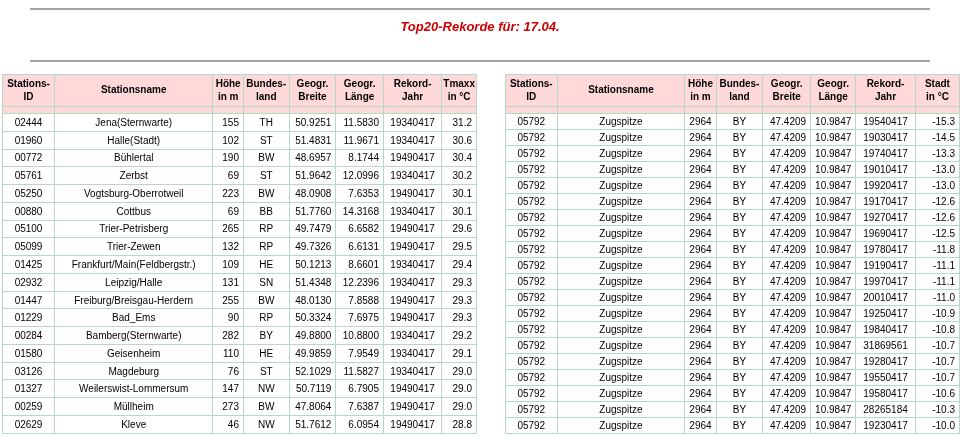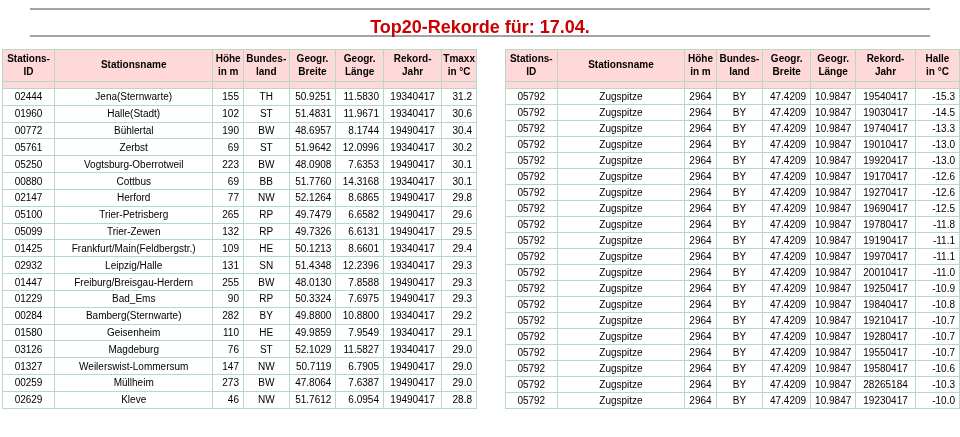--- a/index.html
+++ b/index.html
@@ -18,26 +18,27 @@
     background: #ffffff;
     font-family: "Liberation Sans", "DejaVu Sans", sans-serif;
   }
   .rule {
     width: 900px;
     margin: 0 auto;
     border-top: 2px solid var(--rule-color, #a3a3a3);
   }
   .rule-top { margin-top: 8px; }
   .page-title {
-    height: 25px;
+    height: 50px;
     line-height: 34px;
     text-align: center;
-    font-size: 18px;
+    font-size: 13px;
     font-weight: bold;
     color: var(--title-color, #cc0000);
+    font-style: italic;
   }
   .tables-wrap {
     display: flex;
     gap: 28px;
     margin: 12px 0 0 2px;
   }
   table.records {
     border-collapse: collapse;
     table-layout: fixed;
     border: 1px solid var(--border-color, #b6d9c7);
@@ -184,30 +185,20 @@
           <td class="al-c">00880</td>
           <td class="al-l">Cottbus</td>
           <td class="al-r">69</td>
           <td class="al-c">BB</td>
           <td class="al-r">51.7760</td>
           <td class="al-r">14.3168</td>
           <td class="al-c year">19340417</td>
           <td class="al-r temp">30.1</td>
         </tr>
         <tr>
-          <td class="al-c">02147</td>
-          <td class="al-l">Herford</td>
-          <td class="al-r">77</td>
-          <td class="al-c">NW</td>
-          <td class="al-r">52.1264</td>
-          <td class="al-r">8.6865</td>
-          <td class="al-c year">19490417</td>
-          <td class="al-r temp">29.8</td>
-        </tr>
-        <tr>
           <td class="al-c">05100</td>
           <td class="al-l">Trier-Petrisberg</td>
           <td class="al-r">265</td>
           <td class="al-c">RP</td>
           <td class="al-r">49.7479</td>
           <td class="al-r">6.6582</td>
           <td class="al-c year">19490417</td>
           <td class="al-r temp">29.6</td>
         </tr>
         <tr>
@@ -341,21 +332,21 @@
           <th>Höhe
 in m</th>
           <th>Bundes-
 land</th>
           <th>Geogr.
 Breite</th>
           <th>Geogr.
 Länge</th>
           <th>Rekord-
 Jahr</th>
-          <th>Halle
+          <th>Stadt
 in °C</th>
         </tr>
         <tr class="spacer-row">
           <th></th>
           <th></th>
           <th></th>
           <th></th>
           <th></th>
           <th></th>
           <th></th>
@@ -503,21 +494,21 @@
           <td class="al-c year">19840417</td>
           <td class="al-r temp">-10.8</td>
         </tr>
         <tr>
           <td class="al-c">05792</td>
           <td class="al-l">Zugspitze</td>
           <td class="al-r">2964</td>
           <td class="al-c">BY</td>
           <td class="al-r">47.4209</td>
           <td class="al-r">10.9847</td>
-          <td class="al-c year">19210417</td>
+          <td class="al-c year">31869561</td>
           <td class="al-r temp">-10.7</td>
         </tr>
         <tr>
           <td class="al-c">05792</td>
           <td class="al-l">Zugspitze</td>
           <td class="al-r">2964</td>
           <td class="al-c">BY</td>
           <td class="al-r">47.4209</td>
           <td class="al-r">10.9847</td>
           <td class="al-c year">19280417</td>

